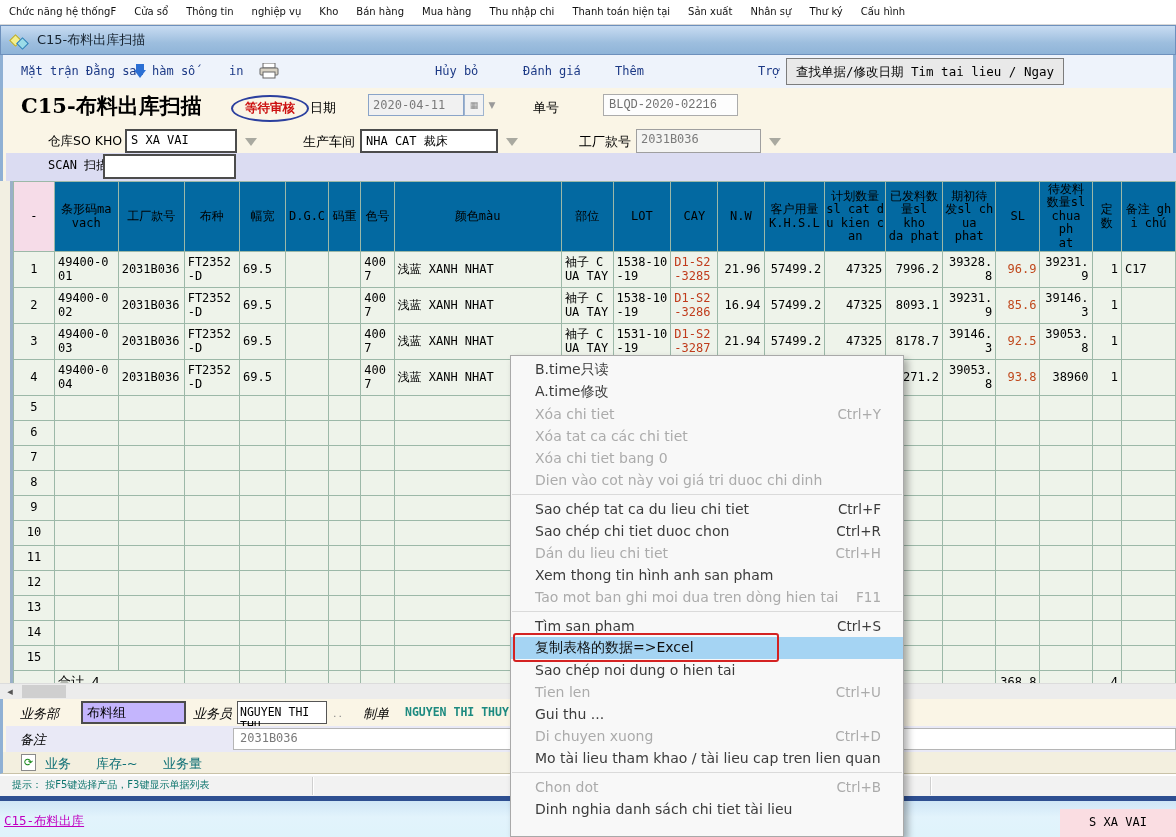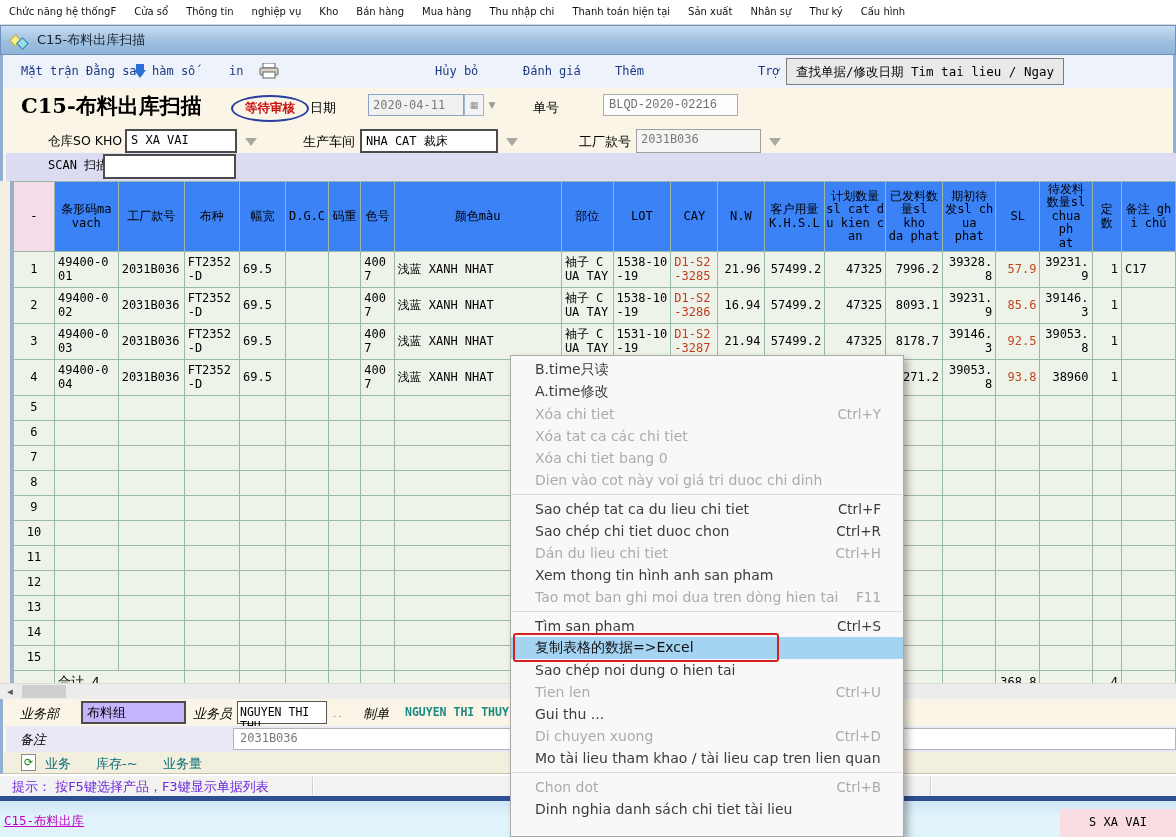--- a/index.html
+++ b/index.html
@@ -53,21 +53,21 @@
     border-right:6px solid transparent; border-top:8px solid #a9a9a0; }
   #scanband { position:absolute; left:3px; top:65px; width:1170px; height:28px; background:#dbdcf2; }
   #scan-field { left:100px; top:66px; width:133px; height:25px; background:#fff; border:2px solid #4c4c4c; }
 
   
   #gridwrap { position:absolute; left:10px; top:181px; width:1166px; height:502px; overflow:hidden;
     background:#fff; border-left:3px solid #9ab0c8; }
   table#grid { border-collapse:collapse; table-layout:fixed;
     font-family:"DejaVu Sans Mono","DejaVu Sans", monospace; font-size:12px; color:#000; }
   #grid td, #grid th { border:1px solid #9cb8a8; overflow:hidden; }
-  #grid th { background:#3b82f6; font-weight:400; font-size:12px; line-height:1.12;
+  #grid th { background:#0369a1; font-weight:400; font-size:12px; line-height:1.12;
     white-space:pre-line; text-align:center; vertical-align:middle; padding:1px; }
   #grid th.pink, td.pink { background:#f6dce8; }
   #grid td { padding:1px 3px; vertical-align:middle; background:#eef3ea; word-break:break-all; line-height:1.15; }
   td.rn { background:#d9e8f6; text-align:center; }
   td.num { text-align:right; }
   td.cw { background:#f8fcfe; }
   td.wht { background:#fdfefd; }
   td.cay { background:#ffff8a; color:#c03c1c; }
   td.sl  { background:#ffffa0; color:#c0481c; text-align:right; }
   td.hly { background:#ffff33; }
@@ -102,21 +102,21 @@
   
   #tabsrow { position:absolute; left:0; top:752px; width:1176px; height:22px; background:#f3efdf;
     border-left:3px solid #8fb0d4; border-bottom:1px solid #c9c2a8; }
   .ftab { position:absolute; top:3px; font-size:13px; color:#0c6e74; cursor:pointer; }
   #refresh-ic { position:absolute; left:18px; top:2px; width:15px; height:17px; background:#fff;
     border:1px solid #8a8a8a; color:#1c8a1c; font-size:11px; line-height:15px; text-align:center; cursor:pointer; }
 
   
   #statusbar { position:absolute; left:0; top:774px; width:1176px; height:22px; background:#f2f2f2;
     border-top:1px solid #fff; box-shadow:inset 0 1px 0 #fff; }
-  #status-text { position:absolute; left:12px; top:3px; font-size:13px; color:#6d28d9; }
+  #status-text { position:absolute; left:12px; top:3px; font-size:10px; color:#0f766e; }
   .sb-div { position:absolute; top:2px; width:1px; height:18px; background:#cfcfcf; box-shadow:1px 0 0 #fff; }
 
   
   #navyband { position:absolute; left:0; top:796px; width:1176px; height:5px; background:#2e4f91; }
   #taskbar { position:absolute; left:0; top:801px; width:1176px; height:36px;
     background:linear-gradient(#cfe6f6,#e2f3fc 45%, #dff3fb); }
   #task-item { position:absolute; left:4px; top:12px; font-size:12.5px; color:#c000c0;
     text-decoration:underline; font-family:"DejaVu Sans Mono",monospace; cursor:pointer; }
   #task-right { position:absolute; right:0px; top:8px; width:116px; height:28px; background:#fadde2;
     font-family:"DejaVu Sans Mono",monospace; font-size:12px; color:#000; text-align:center; line-height:26px; }
@@ -264,21 +264,21 @@
             <td>4007</td>
             <td>浅蓝 XANH NHAT</td>
             <td>袖子 CUA TAY</td>
             <td>1538-10-19</td>
             <td class="cay">D1-S2-3285</td>
             <td class="num wht">21.96</td>
             <td class="num">57499.2</td>
             <td class="num">47325</td>
             <td class="num">7996.2</td>
             <td class="num">39328.8</td>
-            <td class="num sl">57.9</td>
+            <td class="num sl">96.9</td>
             <td class="num wht">39231.9</td>
             <td class="num">1</td>
             <td class="wht">C17</td>
           </tr>
           <tr style="height: 36px;">
             <td class="rn">2</td>
             <td>49400-002</td>
             <td class="cw">2031B036</td>
             <td class="cw">FT2352-D</td>
             <td>69.5</td>

